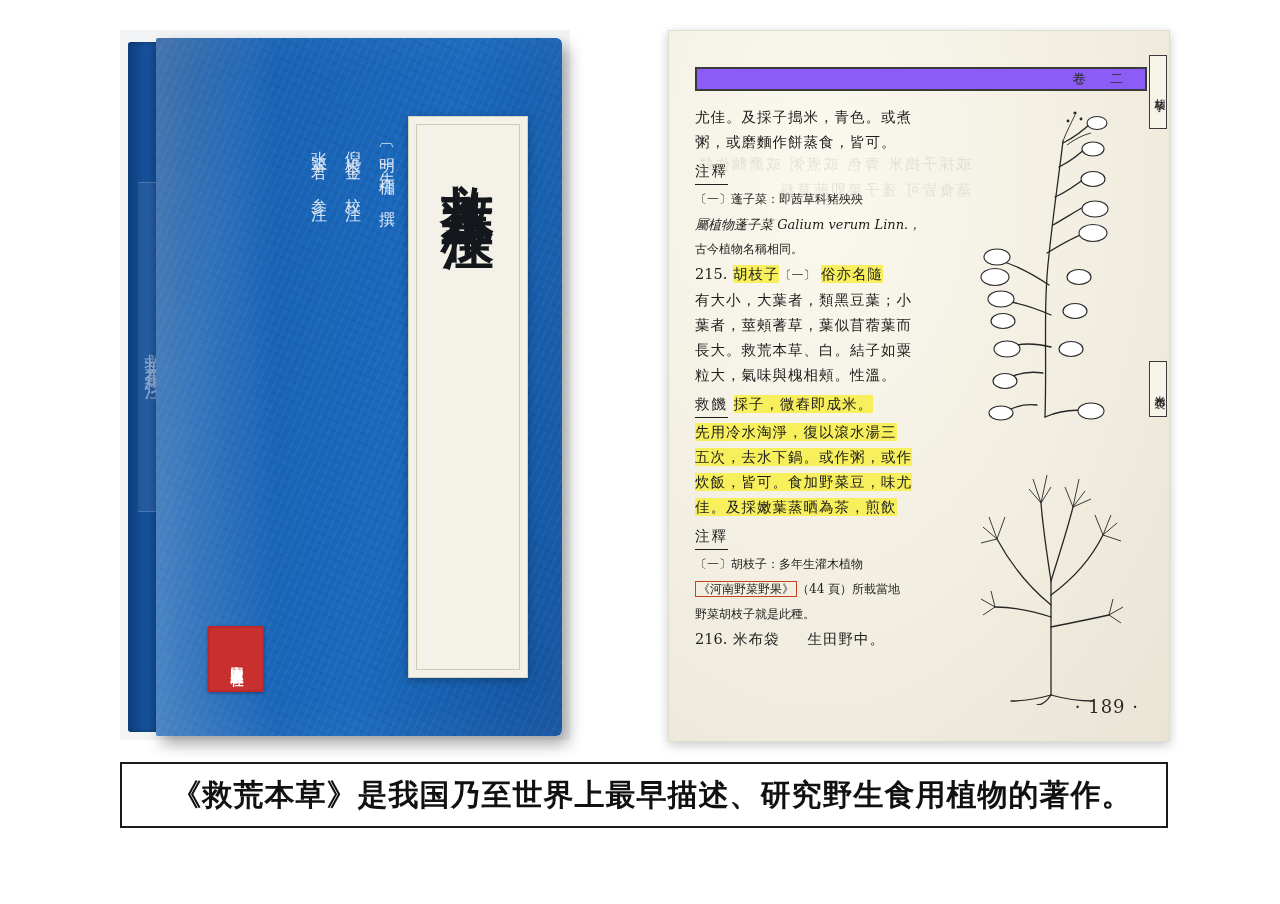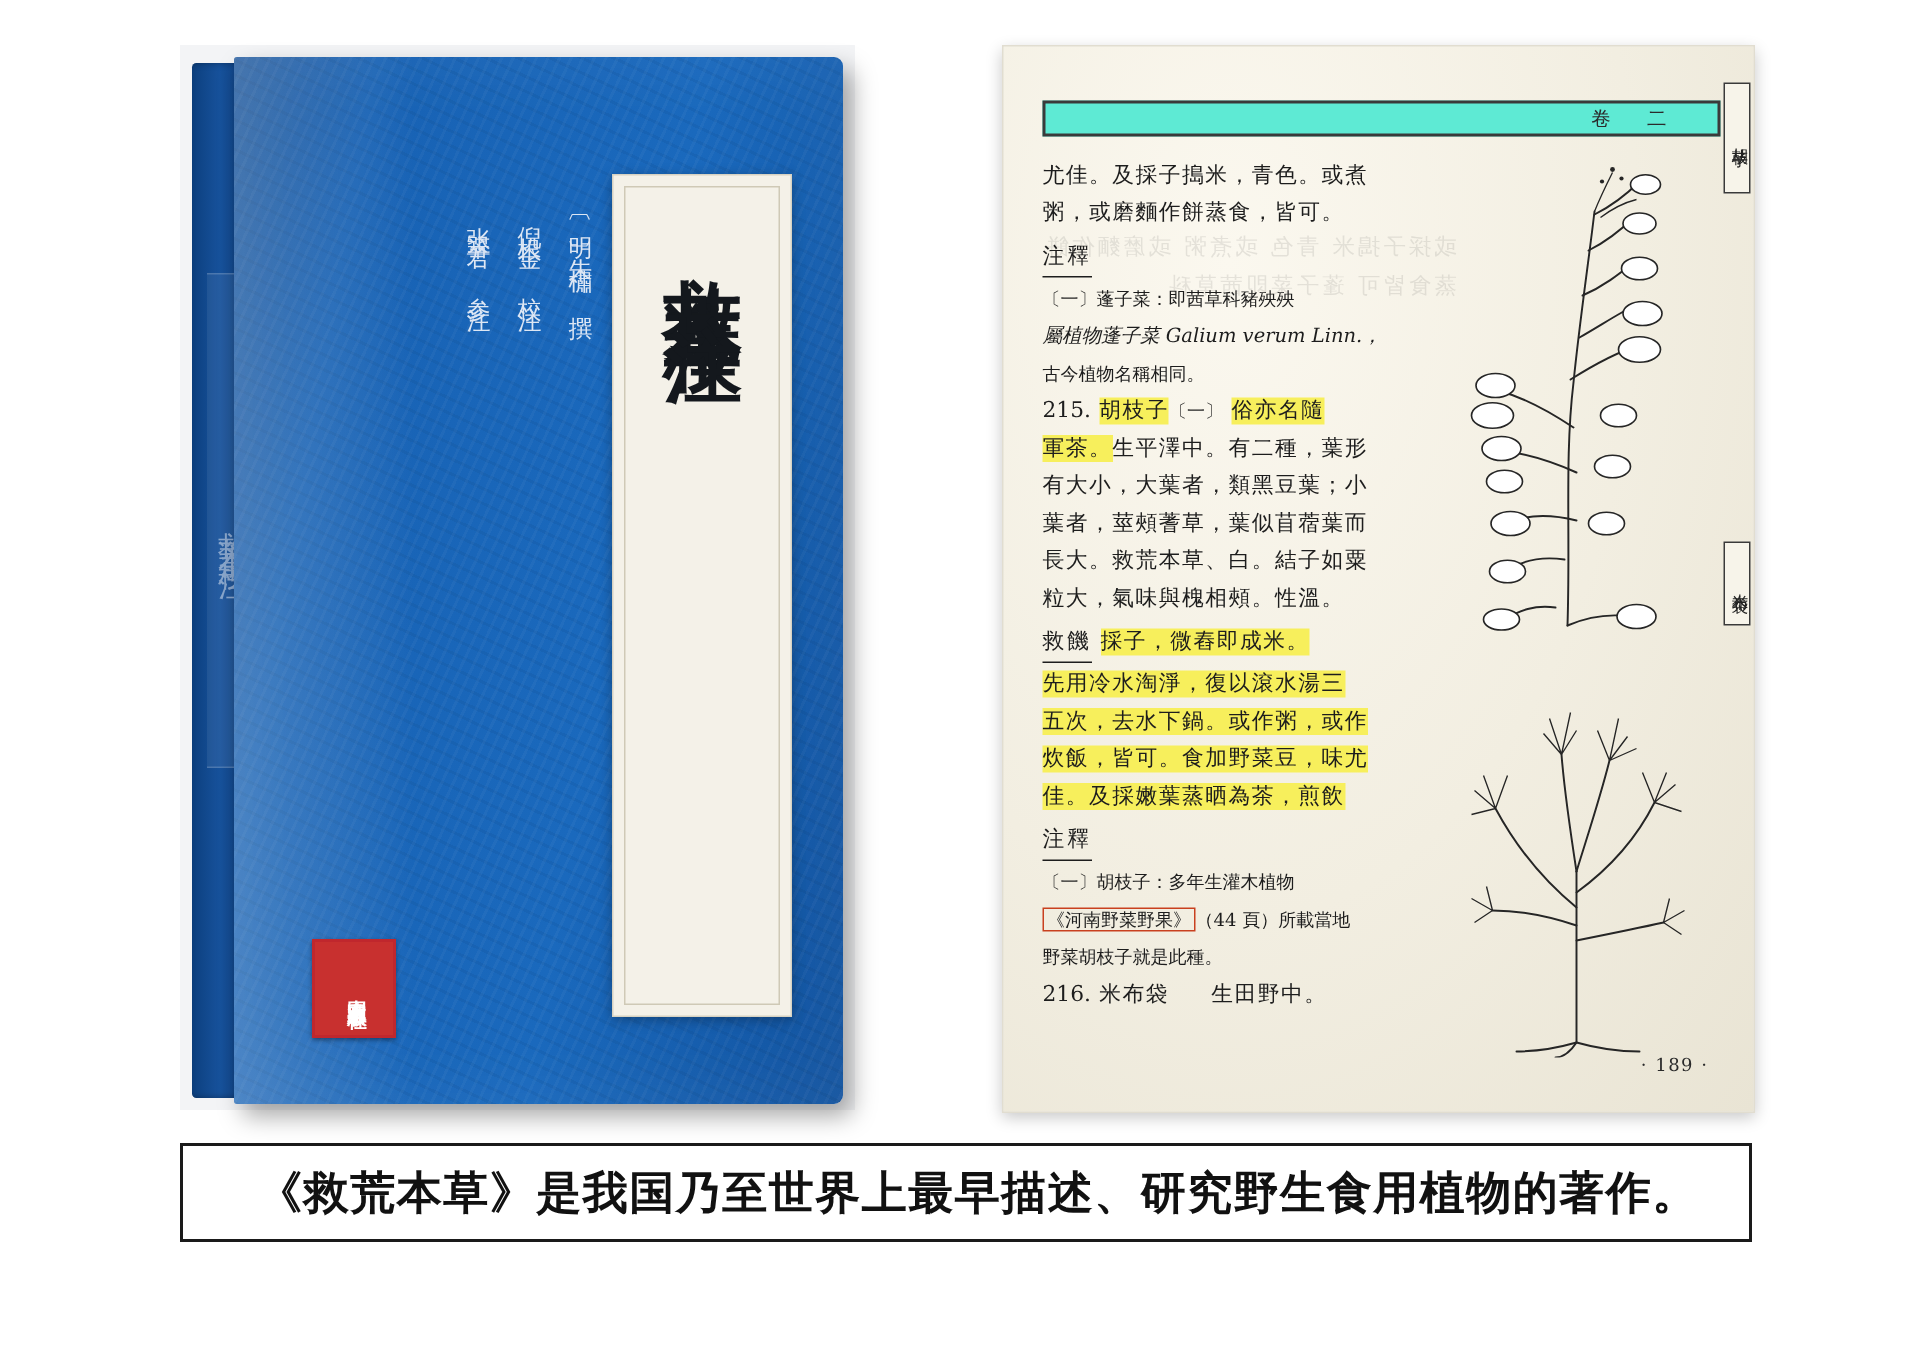--- a/index.html
+++ b/index.html
@@ -207,25 +207,25 @@
   }
 
   
   .page-header {
     position: absolute;
     left: 26px;
     top: 36px;
     right: 22px;
     height: 24px;
     border: 2px solid #3a3a3a;
-    background: #5eead4;
+    background: #8b5cf6;
     display: flex;
     align-items: center;
     justify-content: flex-end;
-    padding-right: 24px;
+    padding-right: 12px;
     box-sizing: border-box;
   }
   .vol-label {
     font-family: "DejaVu Serif", serif;
     font-size: 13px;
     letter-spacing: 10px;
     color: #2b2b2b;
   }
 
   
@@ -292,21 +292,21 @@
     box-sizing: border-box;
   }
   .tag-1 { top: 24px; height: 74px; }
   .tag-2 { top: 330px; height: 56px; }
 
   .page-number {
     position: absolute;
     right: 30px;
     bottom: 24px;
     font-family: "DejaVu Serif", serif;
-    font-size: 12px;
+    font-size: 18px;
     color: #2a2a2a;
     letter-spacing: 1px;
   }
 
   
   .caption {
     position: absolute;
     left: 120px;
     top: 762px;
     width: 1048px;
@@ -381,21 +381,20 @@
 
       <span class="ln small-note">〔一〕蓬子菜：即茜草科豬殃殃</span>
       <span class="ln small-note ital">屬植物蓬子菜 Galium verum Linn.，</span>
       <span class="ln small-note">古今植物名稱相同。</span>
 
       <span class="ln">
         <span class="entry-num">215.</span>
         <span class="hl">胡枝子</span><span class="small-note">〔一〕</span>
         <span class="hl">俗亦名隨</span>
       </span>
-      <span class="ln"><span class="hl">軍茶。</span><span>生平澤中。有二種，葉形</span></span>
       <span class="ln">有大小，大葉者，類黑豆葉；小</span>
       <span class="ln">葉者，莖頰蓍草，葉似苜蓿葉而</span>
       <span class="ln">長大。救荒本草、白。結子如粟</span>
       <span class="ln">粒大，氣味與槐相頰。性溫。</span>
 
       <span class="ln">
         <span class="sec-title">救饑</span>
         <span class="hl">採子，微舂即成米。</span>
       </span>
       <span class="ln"><span class="hl">先用冷水淘淨，復以滾水湯三</span></span>

